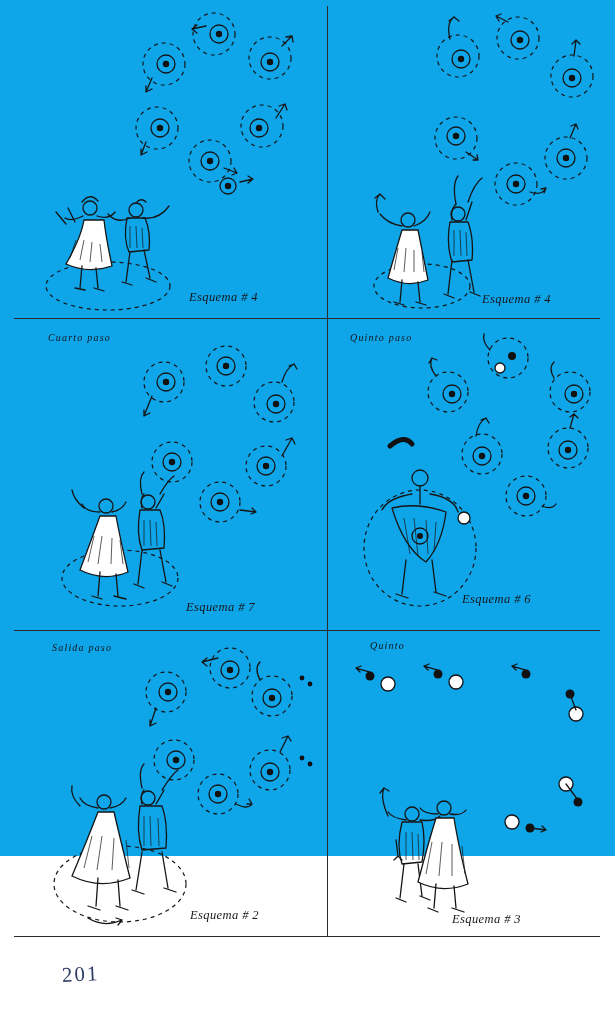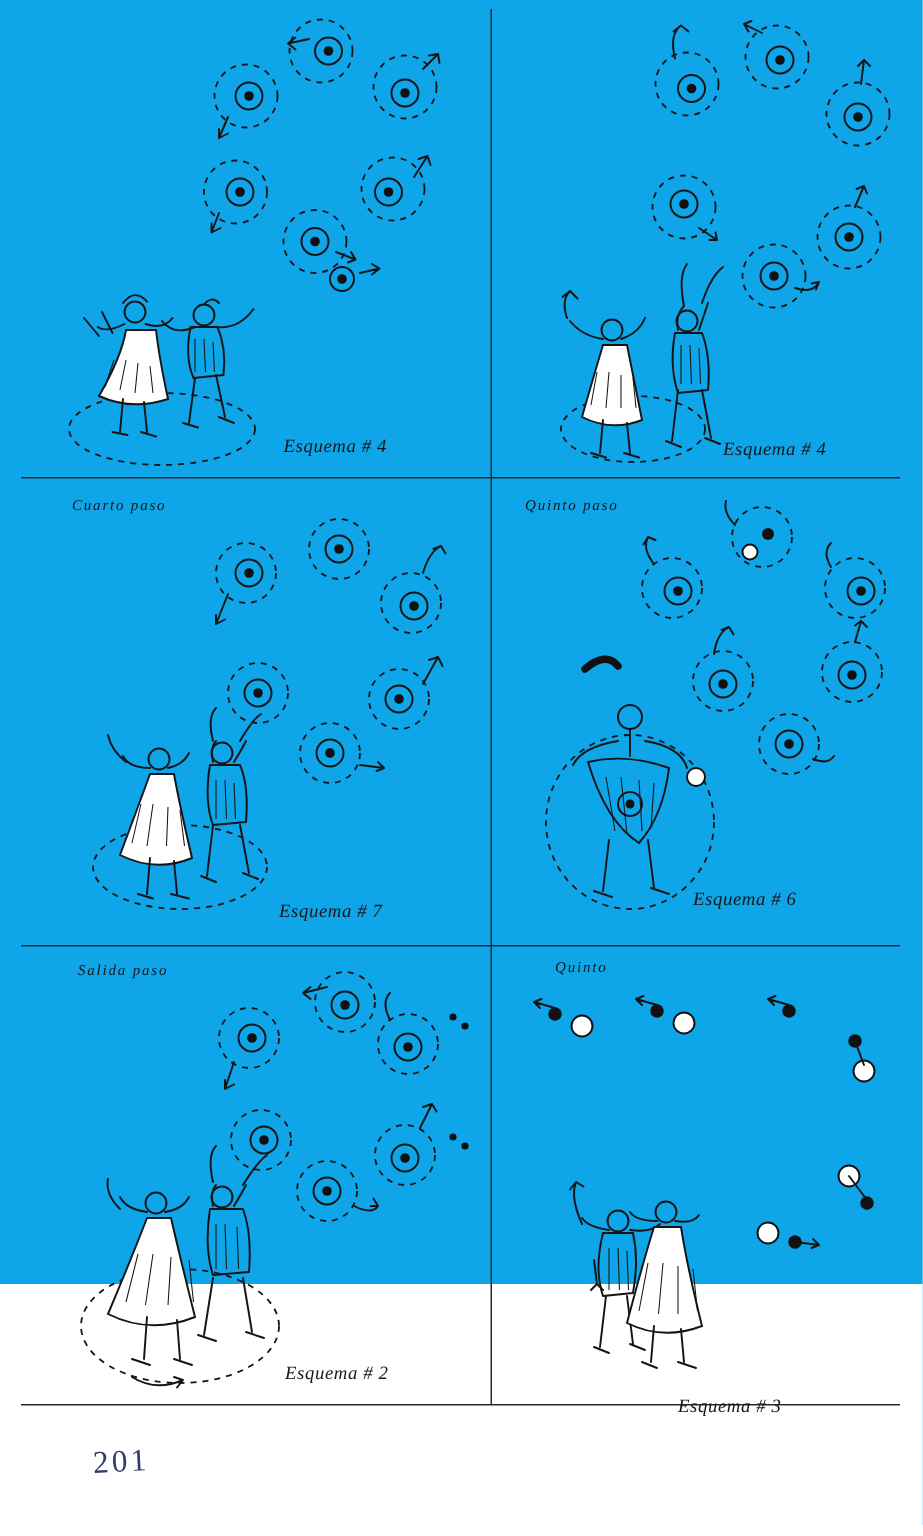--- a/index.html
+++ b/index.html
@@ -469,17 +469,17 @@
       <path class="ink" d="M44 62 l2 16 M46 78 l-4 4 M46 78 l4 4"></path>
 
       <circle class="ink" cx="92" cy="30" r="7"></circle>
       <path class="ink" d="M86 36 q-14 0 -18 -6 M98 36 q12 2 16 -4"></path>
       <path class="skirt" d="M84 40 q-8 26 -18 64 q24 12 50 2 q-10 -40 -14 -66 z"></path>
       <path class="hatch" d="M80 64 l-6 32 M90 64 l-3 34 M100 66 l0 32 M110 68 l3 28"></path>
       <path class="ink" d="M84 106 l-2 24 M102 108 l2 22"></path>
       <path class="ink" d="M76 130 l10 4 M100 130 l12 4"></path>
     </svg>
 
-    <div class="caption" style="left:122px;top:280px;margin-top:18px;">Esquema # 3</div>
+    <div class="caption" style="left:122px;top:280px;">Esquema # 3</div>
   </div>
 
   <div class="page-number">201</div>
 </div>
 
 </body></html>

